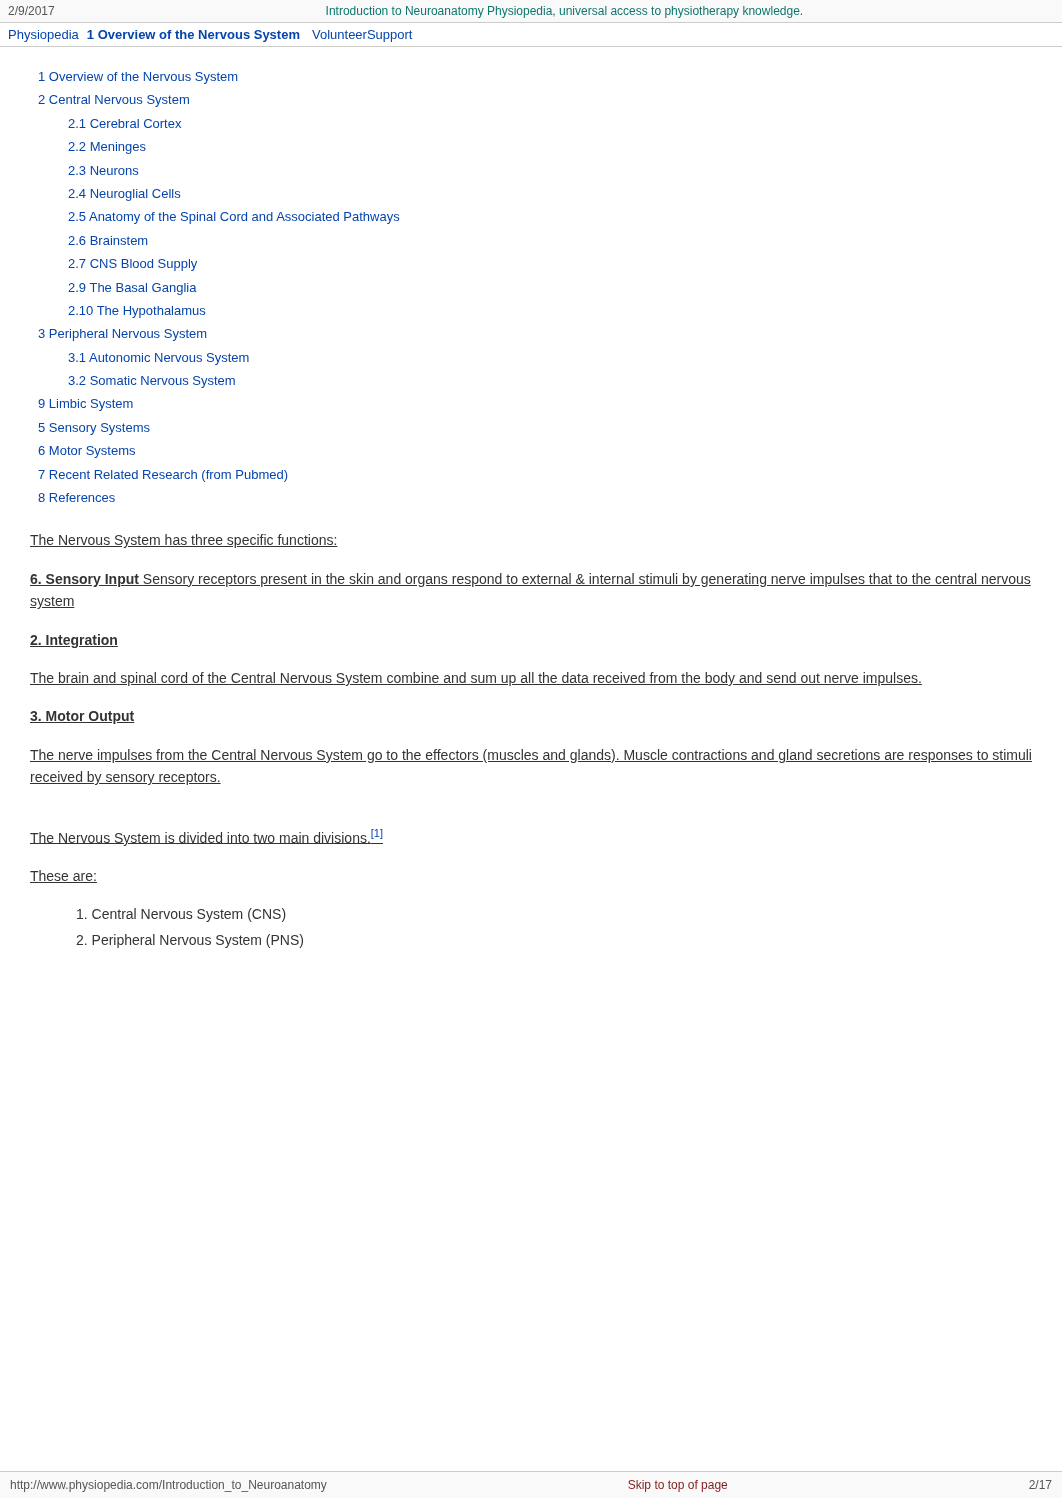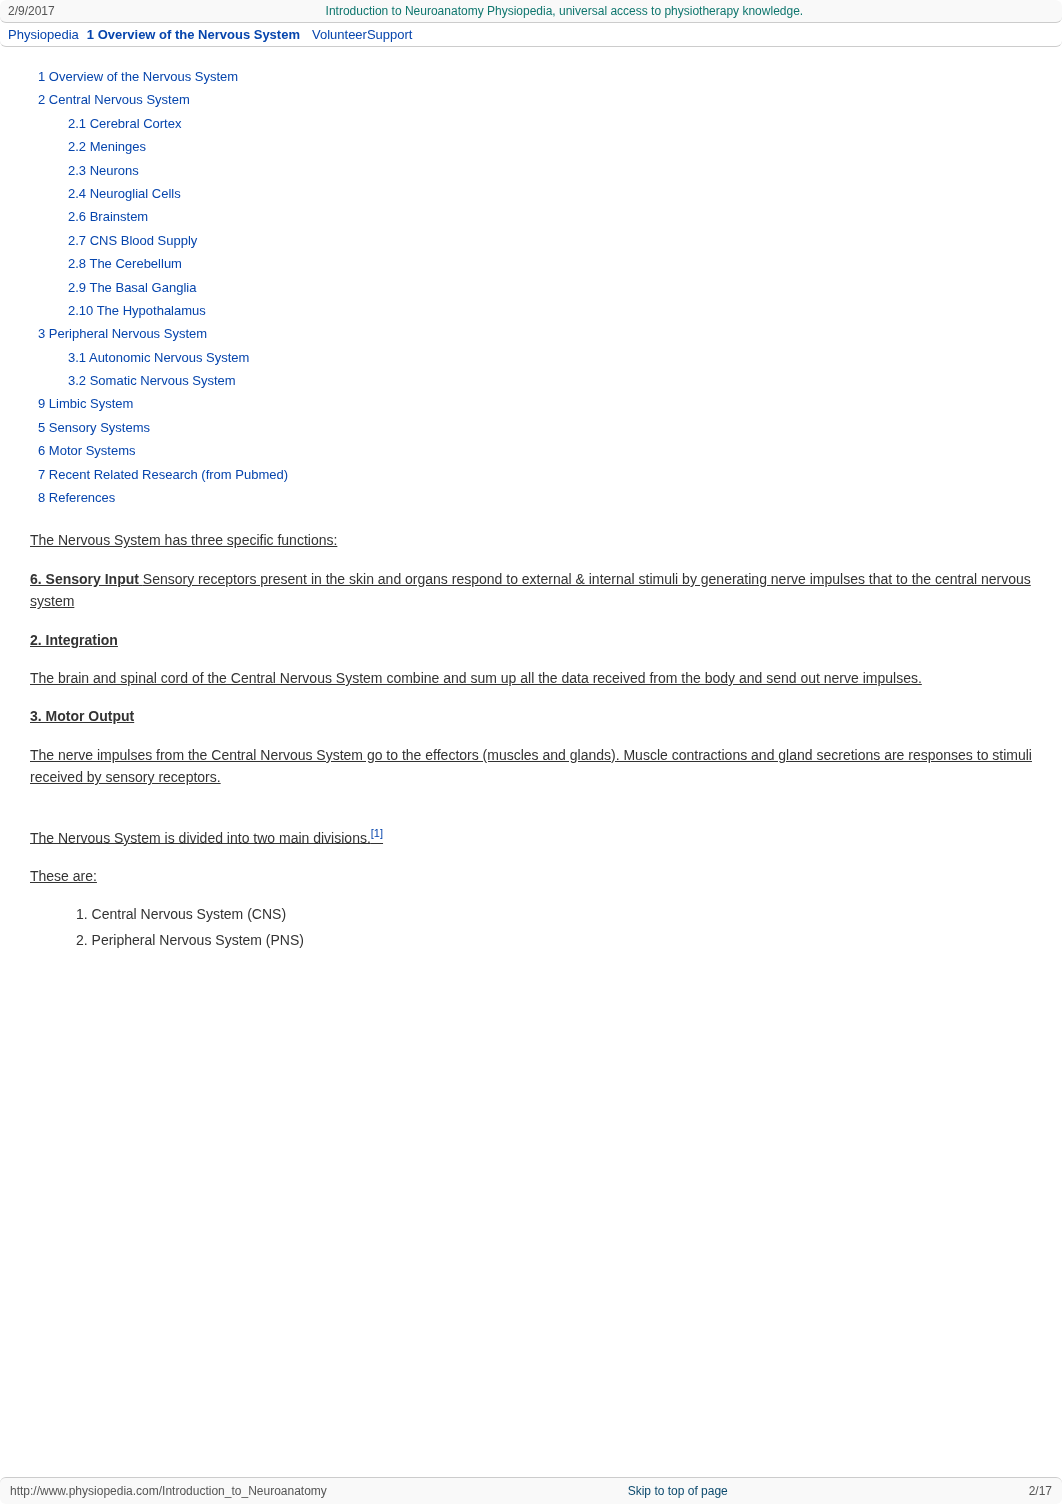--- a/index.html
+++ b/index.html
@@ -1,15 +1,15 @@
 <!DOCTYPE html>
 <html><head>
   <meta charset="utf-8">
   <style>
-    * { margin: 0; padding: 0; box-sizing: border-box; border-radius: 6px; }
+    * { margin: 0; padding: 0; box-sizing: border-box; }
     body {
       font-family: Arial, sans-serif;
       font-size: 14px;
       color: #333;
       background: #fff;
       width: 1062px;
     }
 
     
     .top-bar {
@@ -120,26 +120,26 @@
     .bottom-bar {
       display: flex;
       justify-content: space-between;
       align-items: center;
       padding: 6px 10px;
       border-top: 1px solid #ccc;
       font-size: 12px;
       color: #555;
       background: #f9f9f9;
       position: fixed;
-      bottom: 2px;
+      bottom: 8px;
       width: 1062px;
     }
 
     .skip-link {
-      color: #0c4a6e;
+      color: #7f1d1d;
       text-decoration: none;
       font-size: 12px;
     }
   </style>
 </head>
 <body>
 
 <div class="top-bar">
   <span class="date">2/9/2017</span>
   <span class="site-title">Introduction to Neuroanatomy   Physiopedia, universal access to physiotherapy knowledge.</span>
@@ -155,23 +155,23 @@
 
 <div class="main-content">
 
   <div class="toc">
     <a class="toc-item toc-level-1" href="#">1 Overview of the Nervous System</a>
     <a class="toc-item toc-level-1" href="#">2 Central Nervous System</a>
     <a class="toc-item toc-level-2" href="#">2.1 Cerebral Cortex</a>
     <a class="toc-item toc-level-2" href="#">2.2 Meninges</a>
     <a class="toc-item toc-level-2" href="#">2.3 Neurons</a>
     <a class="toc-item toc-level-2" href="#">2.4 Neuroglial Cells</a>
+    <a class="toc-item toc-level-2" href="#">2.5 Anatomy of the Spinal Cord and Associated Pathways</a>
     <a class="toc-item toc-level-2" href="#">2.6 Brainstem</a>
     <a class="toc-item toc-level-2" href="#">2.7 CNS Blood Supply</a>
-    <a class="toc-item toc-level-2" href="#">2.8 The Cerebellum</a>
     <a class="toc-item toc-level-2" href="#">2.9 The Basal Ganglia</a>
     <a class="toc-item toc-level-2" href="#">2.10 The Hypothalamus</a>
     <a class="toc-item toc-level-1" href="#">3 Peripheral Nervous System</a>
     <a class="toc-item toc-level-2" href="#">3.1 Autonomic Nervous System</a>
     <a class="toc-item toc-level-2" href="#">3.2 Somatic Nervous System</a>
     <a class="toc-item toc-level-1" href="#">9 Limbic System</a>
     <a class="toc-item toc-level-1" href="#">5 Sensory Systems</a>
     <a class="toc-item toc-level-1" href="#">6 Motor Systems</a>
     <a class="toc-item toc-level-1" href="#">7 Recent Related Research (from Pubmed)</a>
     <a class="toc-item toc-level-1" href="#">8 References</a>

